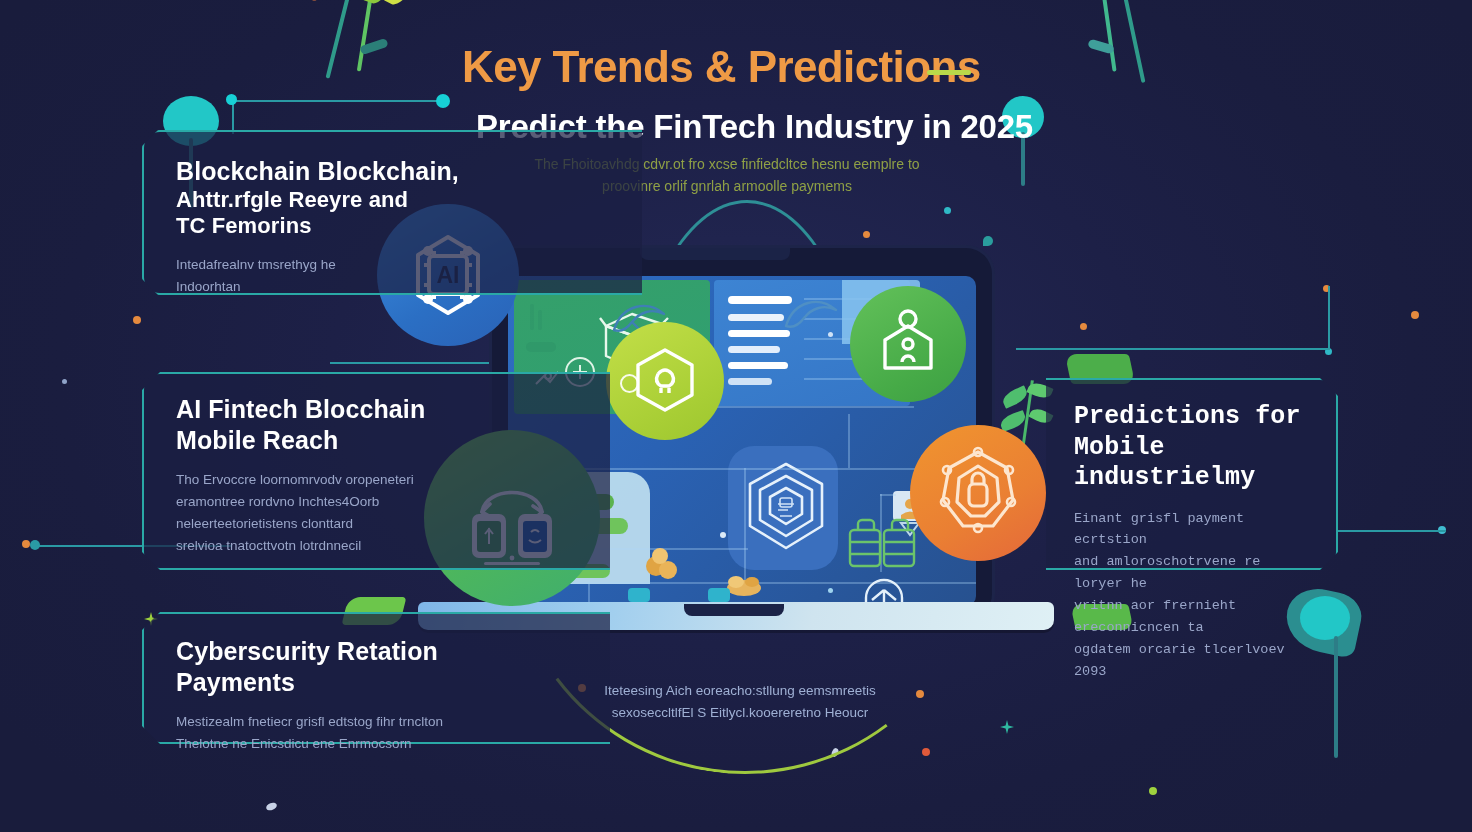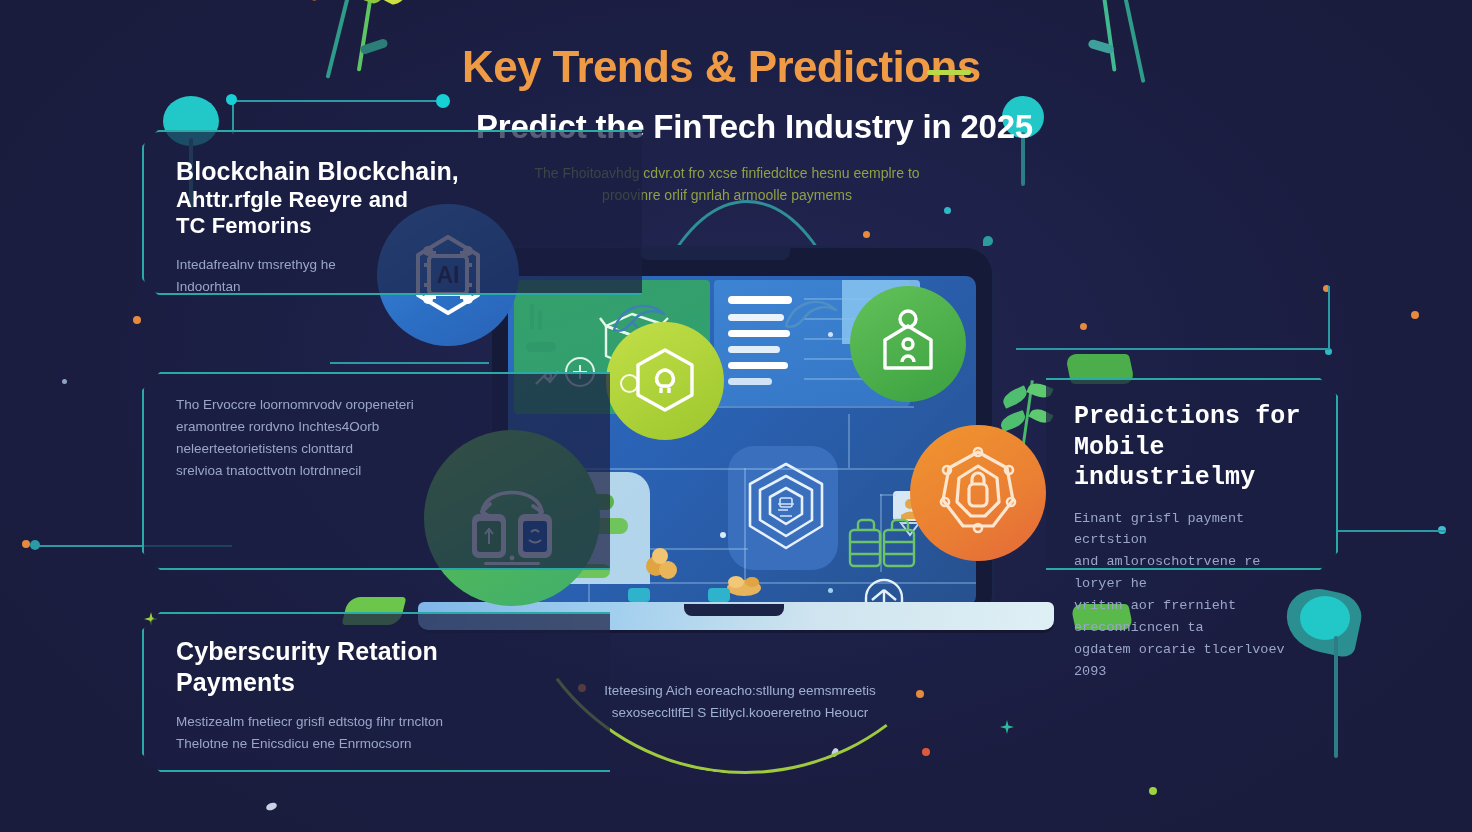--- a/index.html
+++ b/index.html
@@ -390,21 +390,21 @@
           <circle cx="22" cy="30" r="4"></circle>
       </g>
     </svg>
   </div>
 
   <div class="kicker" style="left:462px;top:42px;">Key Trends &amp; Predictions</div>
   <div class="kicker-rule" style="left:927px;top:70px;"></div>
 
   <div class="headline" style="left:476px;top:108px;">Predict the FinTech Industry in 2025</div>
 
-  <div class="subcopy" style="left:447px;top:162px;">
+  <div class="subcopy" style="left:447px;top:153px;">
     <span>The Fhoitoavhdg cdvr.ot fro xcse finfiedcltce hesnu eemplre to</span><br>
     <span>proovinre orlif gnrlah armoolle paymems</span>
   </div>
 
   <div class="panel l-top" style="left:142px;top:130px;width:500px;height:165px;">
     <div class="frame" style="border-radius:18px 0 0 18px;clip-path:polygon(0 16px,16px 0,100% 0,100% 100%,16px 100%,0 calc(100% - 16px));"></div>
     <div class="inner">
       <div class="p-title">
         <span class="l2">Blockchain  Blockchain,</span>
         <span class="l2" style="font-size:22px;">Ahttr.rfgle Reeyre and</span>
@@ -413,30 +413,34 @@
       <div class="p-body">
         <span>Intedafrealnv tmsrethyg he</span><br>
         <span>Indoorhtan</span>
       </div>
     </div>
   </div>
 
   <div class="panel" style="left:142px;top:372px;width:468px;height:198px;">
     <div class="frame" style="border-radius:18px 0 0 18px;border-right:none;clip-path:polygon(0 18px,18px 0,100% 0,100% 100%,18px 100%,0 calc(100% - 18px));"></div>
     <div class="inner" style="padding-top:22px;">
+      <div class="p-title">
+        <span class="l2">AI Fintech Blocchain</span>
+        <span class="l2">Mobile Reach</span>
+      </div>
       <div class="p-body">
         <span>Tho Ervoccre loornomrvodv oropeneteri</span><br>
         <span>eramontree rordvno Inchtes4Oorb</span><br>
         <span>neleerteetorietistens clonttard</span><br>
         <span>srelvioa tnatocttvotn lotrdnnecil</span>
       </div>
     </div>
   </div>
 
-  <div class="panel" style="left:142px;top:612px;width:468px;height:160px;">
+  <div class="panel" style="left:142px;top:612px;width:468px;height:132px;">
     <div class="frame" style="border-radius:18px 0 0 18px;border-right:none;clip-path:polygon(0 18px,18px 0,100% 0,100% 100%,18px 100%,0 calc(100% - 18px));"></div>
     <div class="inner" style="padding-top:24px;">
       <div class="p-title">
         <span class="l2">Cyberscurity Retation</span>
         <span class="l2">Payments</span>
       </div>
       <div class="p-body" style="max-width:320px;">
         <span>Mestizealm fnetiecr grisfl edtstog fihr trnclton</span><br>
         <span>Thelotne ne Enicsdicu ene Enrmocsorn</span>
       </div>

